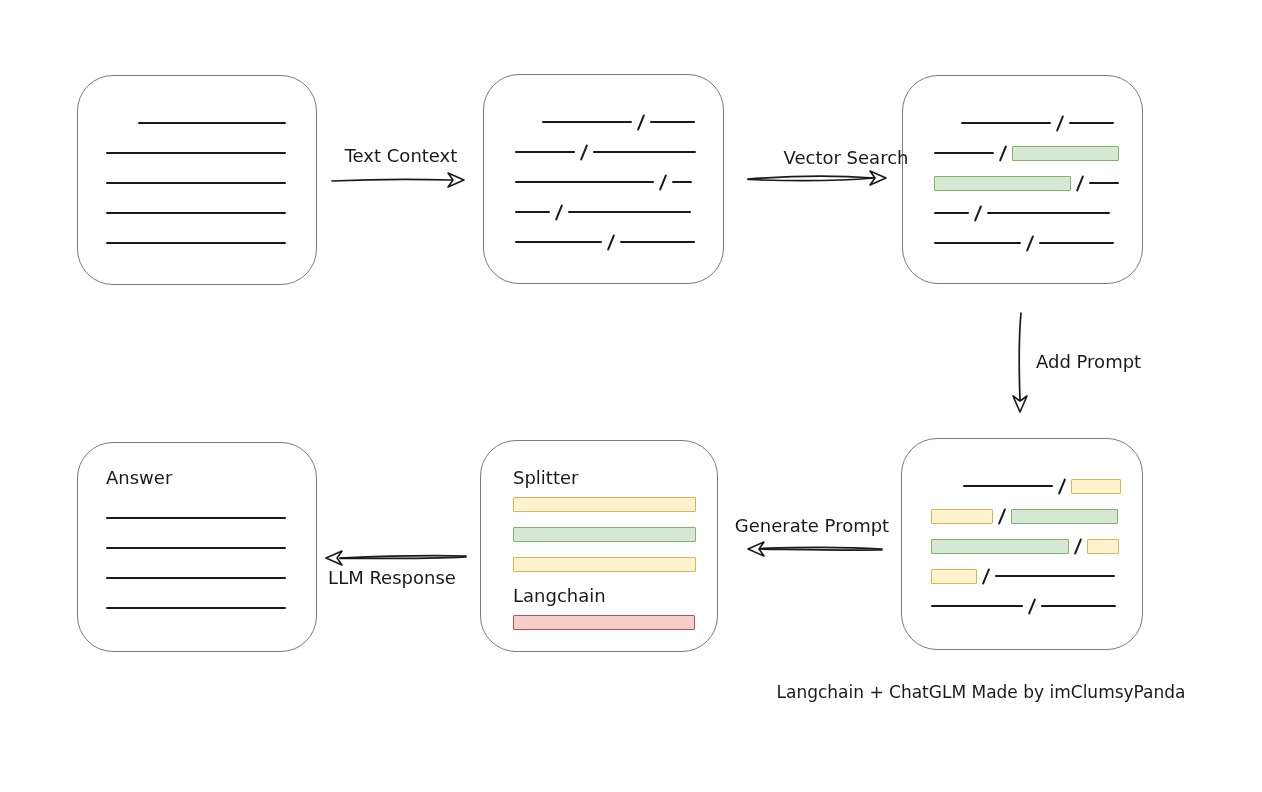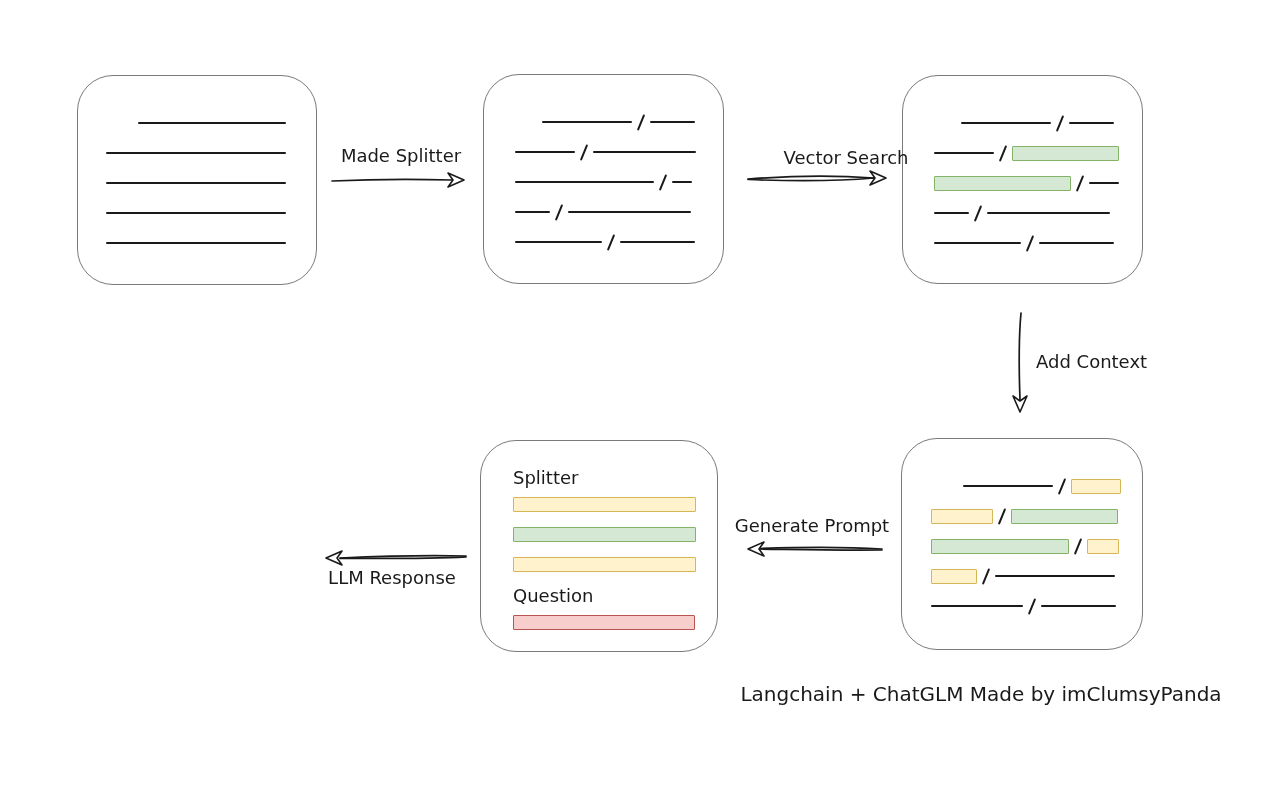--- a/index.html
+++ b/index.html
@@ -76,21 +76,21 @@
   .lbl-ts { left: 401px;  top: 146px; }
   .lbl-vs { left: 846px;  top: 148px; }
   .lbl-ac { left: 1036px; top: 352px; }
   .lbl-gp { left: 812px;  top: 516px; }
   .lbl-lr { left: 392px;  top: 520px; margin-top: 48px; }
 
   .caption {
     position: absolute;
     left: 981px; top: 682px;
     transform: translateX(-50%);
-    font-size: 20px;
+    font-size: 17px;
     font-weight: 500;
     white-space: nowrap;
   }
 </style>
 </head>
 <body>
 
 <div class="canvas">
 
   <svg class="arrows-svg" viewBox="0 0 1262 792">
@@ -235,30 +235,47 @@
         <div class="row">
           <div class="seg seg-yellow" style="width: 183px;"></div>
         </div>
         <div class="row">
           <div class="seg seg-green" style="width: 183px;"></div>
         </div>
         <div class="row">
           <div class="seg seg-yellow" style="width: 183px;"></div>
         </div>
       </div>
-    <div class="box-label q">Question</div>
+    <div class="box-label q">Langchain</div>
     <div class="rows">
         <div class="row">
           <div class="seg seg-red" style="width: 182px;"></div>
         </div>
       </div>
   </div>
 
-
-  <div class="lbl lbl-center lbl-ts">Made Splitter</div>
+  <div class="box box6">
+    <div class="box-label">Answer</div>
+    <div class="rows">
+        <div class="row">
+          <div class="seg seg-line" style="width: 180px;"></div>
+        </div>
+        <div class="row">
+          <div class="seg seg-line" style="width: 180px;"></div>
+        </div>
+        <div class="row">
+          <div class="seg seg-line" style="width: 180px;"></div>
+        </div>
+        <div class="row">
+          <div class="seg seg-line" style="width: 180px;"></div>
+        </div>
+      </div>
+  </div>
+
+  <div class="lbl lbl-center lbl-ts">Text Context</div>
   <div class="lbl lbl-center lbl-vs">Vector Search</div>
-  <div class="lbl lbl-ac">Add Context</div>
+  <div class="lbl lbl-ac">Add Prompt</div>
   <div class="lbl lbl-center lbl-gp">Generate Prompt</div>
   <div class="lbl lbl-center lbl-lr">LLM Response</div>
 
   <div class="caption">Langchain + ChatGLM Made by imClumsyPanda</div>
 
 </div>
 
 </body></html>

